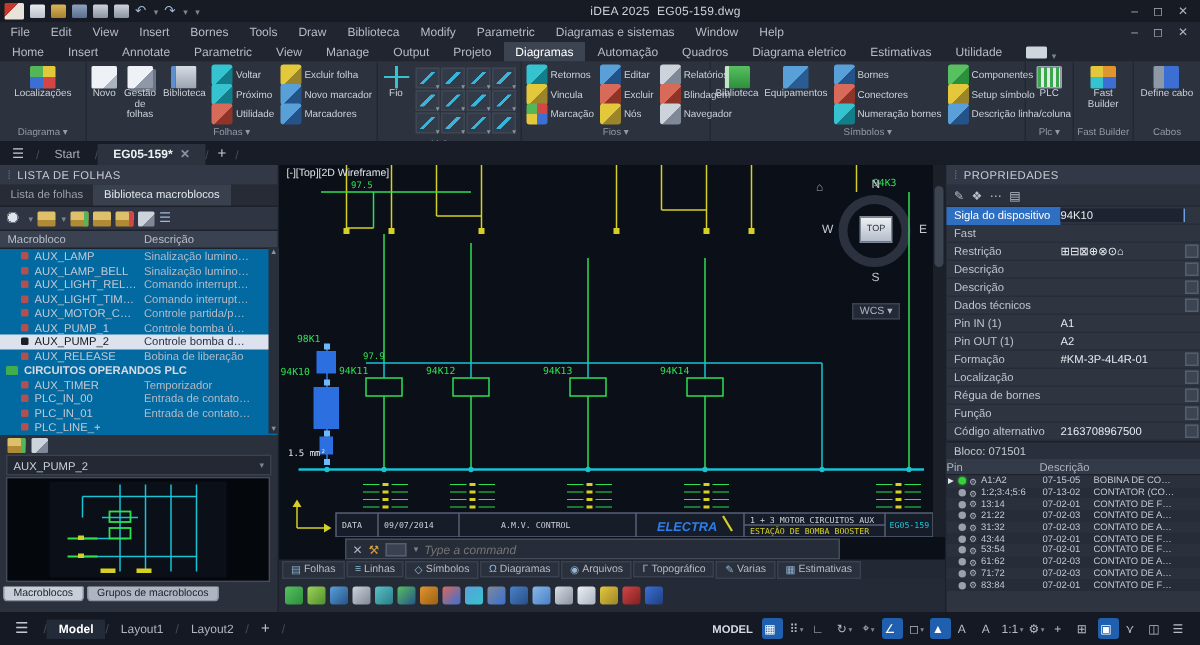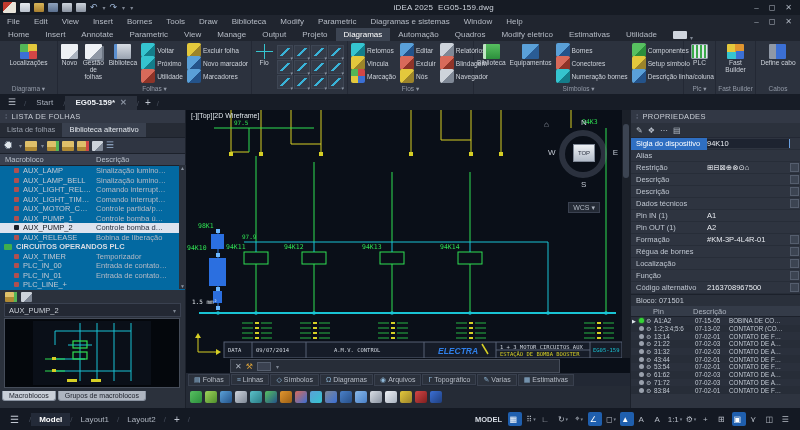--- a/index.html
+++ b/index.html
@@ -172,21 +172,21 @@
   .rtools{height:15px;display:flex;align-items:center;gap:5px;padding:0 5px;background:#2b313c;border-bottom:1px solid #232834;color:#b9c0cb;font-size:8px}
   .krow{height:12px;display:flex;align-items:center;border-bottom:1px solid #272d38;position:relative}
   .klabel{width:76px;padding-left:5px;color:#bfc6d0;overflow:hidden;white-space:nowrap}
   .kval{flex:1;color:#e8ebf0;overflow:hidden;white-space:nowrap}
   .kbtn{width:9px;height:9px;margin-right:1px;background:#3c4452;border:1px solid #555e6e;visibility:hidden;flex:0 0 auto}
   .kbtn.show{visibility:visible}
   .krow.sel .klabel{background:#2f6fc2;color:#fff;height:12px;line-height:12px}
   .krow.sel .kval{background:#1d2330;border-right:1px solid #6aa0e0}
   .bloco{height:12px;line-height:12px;padding-left:5px;color:#c3c9d3;background:#2a303b;border-top:1px solid #1c212b}
   .pinhdr{height:11px;display:flex;background:#343b48;color:#aeb5c0;align-items:center;border-bottom:1px solid #1c212b}
-  .pinhdr .ph1{width:62px;padding-left:22px}
+  .pinhdr .ph1{width:62px;}
   .pinhdr .ph2{flex:1}
   .prow{height:7.7px;display:flex;align-items:center;color:#c3cad4;font-size:6.3px;white-space:nowrap;background:#272d38}
   .prow:nth-child(odd){background:#2a303c}
   .pexp{width:6px;font-size:5px;color:#dfe5ea;visibility:hidden;text-align:center}
   .pexp.show{visibility:visible}
   .pdot{width:5px;height:5px;border-radius:50%;background:#9aa1ad;margin:0 2px;flex:0 0 auto}
   .pdot.on{background:#35d435;box-shadow:0 0 2px #35d435}
   .pgear{font-size:6px;color:#aeb5c0;width:8px}
   .ppin{width:41px;overflow:hidden}
   .pcode{width:34px;overflow:hidden}
@@ -269,21 +269,21 @@
         <span class="rtab">Insert</span>
         <span class="rtab">Annotate</span>
         <span class="rtab">Parametric</span>
         <span class="rtab">View</span>
         <span class="rtab">Manage</span>
         <span class="rtab">Output</span>
         <span class="rtab">Projeto</span>
         <span class="rtab active" style="visibility: visible;">Diagramas</span>
         <span class="rtab">Automação</span>
         <span class="rtab">Quadros</span>
-        <span class="rtab">Modify eletrico</span>
+        <span class="rtab">Diagrama eletrico</span>
         <span class="rtab">Estimativas</span>
         <span class="rtab">Utilidade</span>
       </div>
     <span class="rtab-ico"></span>
     <span class="caret">▾</span>
   </div>
 
   <div class="ribbon">
     <div class="rgroup" style="width:58px">
       <div class="rbody" style="justify-content:center">
@@ -504,21 +504,21 @@
 
   <div class="main">
 
     <div class="lpanel">
       <div class="phead">
         <span class="grip">⁞</span>
         <span>LISTA DE FOLHAS</span>
       </div>
       <div class="ptabs">
         <span class="ptab">Lista de folhas</span>
-        <span class="ptab active">Biblioteca alternativo</span>
+        <span class="ptab active">Biblioteca macroblocos</span>
       </div>
       <div class="ptools">
         <span class="ti t-mag"></span>
         <span class="caret">▾</span>
         <span class="ti t-fold"></span>
         <span class="caret">▾</span>
         <span class="ti t-fold2"></span>
         <span class="ti t-fold"></span>
         <span class="ti t-fold3"></span>
         <span class="ti t-dup"></span>
@@ -783,20 +783,21 @@
 
       <div class="vscroll">
           <span class="vthumb"></span>
         </div>
 
       <div class="cmdbar">
         <span class="x">✕</span>
         <span class="wrench">⚒</span>
         <span class="cmdchip"></span>
         <span class="caret">▾</span>
+        <input placeholder="Type a command" style="">
       </div>
 
       <div class="ctabs">
 
           <span class="ctab">
             <span class="cg">▤</span>
             <span>Folhas</span>
           </span>
 
           <span class="ctab">
@@ -869,21 +870,21 @@
       </div>
       <div>
 
           <div class="krow sel" style="visibility: visible;">
             <span class="klabel">Sigla do dispositivo</span>
             <span class="kval">94K10</span>
             <span class="kbtn"></span>
           </div>
 
           <div class="krow">
-            <span class="klabel">Alias</span>
+            <span class="klabel">Fast</span>
             <span class="kval"></span>
             <span class="kbtn"></span>
           </div>
 
           <div class="krow">
             <span class="klabel">Restrição</span>
             <span class="kval">⊞⊟⊠⊕⊗⊙⌂</span>
             <span class="kbtn show" style="visibility: visible;"></span>
           </div>
 
@@ -917,27 +918,27 @@
             <span class="kbtn"></span>
           </div>
 
           <div class="krow">
             <span class="klabel">Formação</span>
             <span class="kval">#KM-3P-4L4R-01</span>
             <span class="kbtn show" style="visibility: visible;"></span>
           </div>
 
           <div class="krow">
-            <span class="klabel">Régua de bornes</span>
+            <span class="klabel">Localização</span>
             <span class="kval"></span>
             <span class="kbtn show" style="visibility: visible;"></span>
           </div>
 
           <div class="krow">
-            <span class="klabel">Localização</span>
+            <span class="klabel">Régua de bornes</span>
             <span class="kval"></span>
             <span class="kbtn show" style="visibility: visible;"></span>
           </div>
 
           <div class="krow">
             <span class="klabel">Função</span>
             <span class="kval"></span>
             <span class="kbtn show" style="visibility: visible;"></span>
           </div>
 

